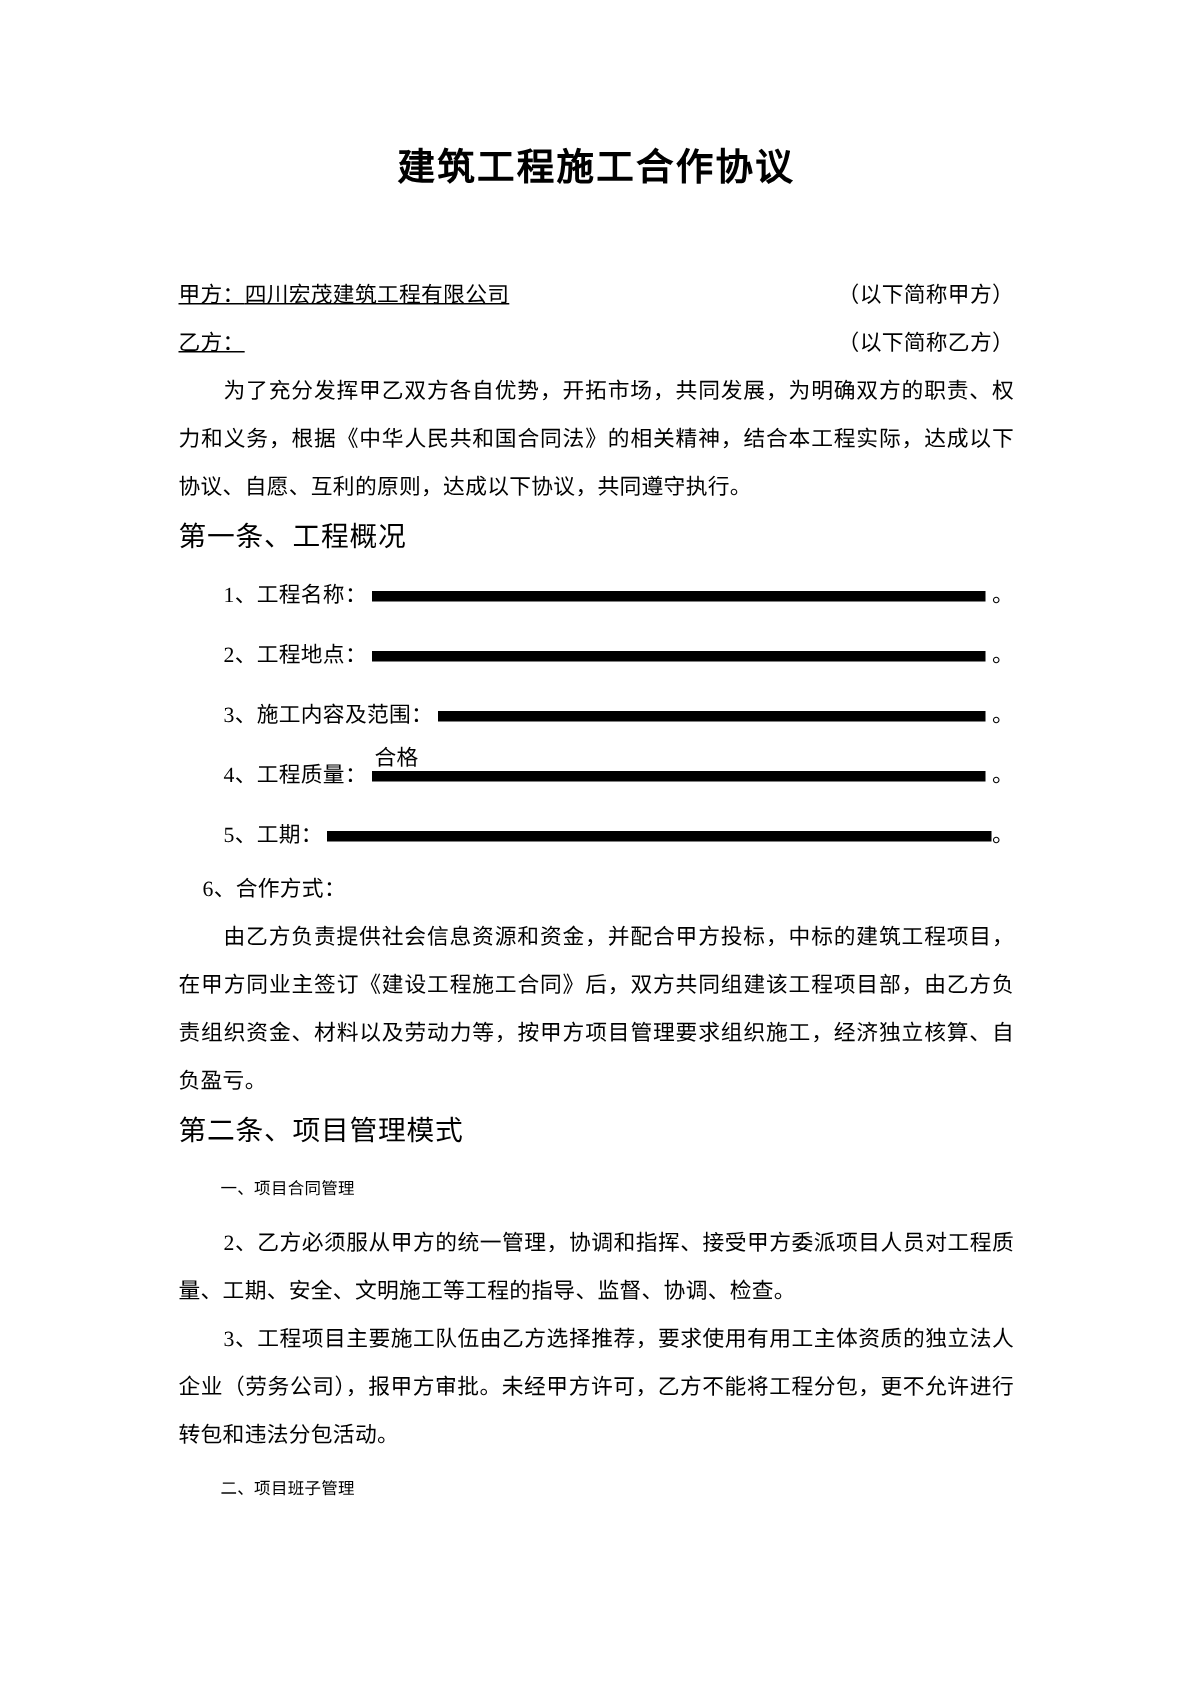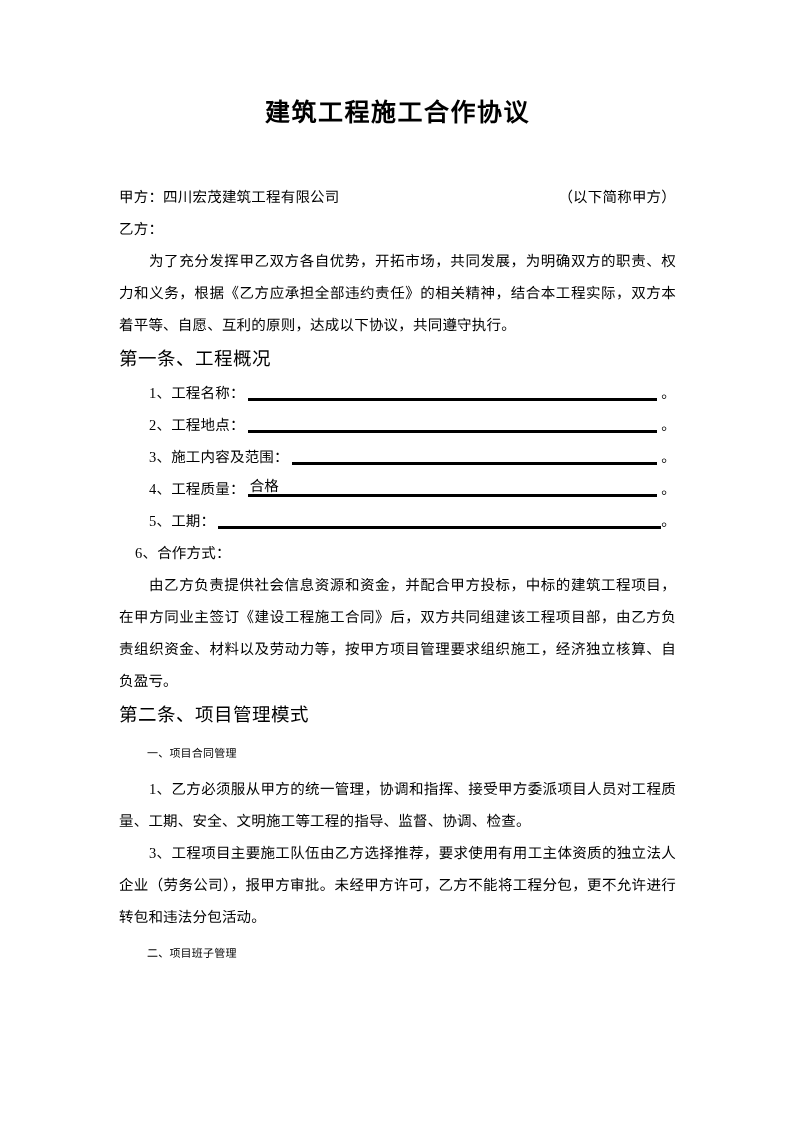--- a/index.html
+++ b/index.html
@@ -47,21 +47,21 @@
   .spacer-after-title { height: 53px; }
   
   .party-row {
     display: flex;
     align-items: baseline;
     justify-content: space-between;
     font-size: 14.5px;
     line-height: 32px;
     letter-spacing: 0.2px;
   }
-  .party-left { white-space: pre; }
+  .party-left { white-space: pre; text-decoration: underline; }
   .party-right { white-space: pre; }
   
   .section-heading {
     font-size: 18.5px;
     line-height: 36px;
     margin: 0;
     letter-spacing: 0.5px;
     font-weight: normal;
   }
   .sub-heading {
@@ -78,23 +78,23 @@
     font-size: 14.5px;
     line-height: 32px;
     padding-left: 30px;
     letter-spacing: 0.2px;
     white-space: nowrap;
   }
   .fill-label { white-space: pre; }
   .fill-rule {
     flex: 1 1 auto;
     position: relative;
-    border-bottom: 3px solid #000000;
+    border-bottom: 7px solid #000000;
     height: 17px;
-    margin: 0 0 4px 3px;
+    margin: 0 0 16px 3px;
     min-width: 10px;
     text-decoration: underline;
   }
   .fill-rule .fill-value {
     position: absolute;
     left: 2px;
     bottom: -1px;
     font-size: 14.5px;
     line-height: 17px;
     white-space: pre;
@@ -115,23 +115,24 @@
 
   <div class="spacer-after-title"></div>
 
   <div class="party-row">
     <span class="party-left"><span>甲方：</span><span>四川宏茂建筑工程有限公司</span></span>
     <span class="party-right">（以下简称甲方）</span>
   </div>
 
   <div class="party-row">
     <span class="party-left"><span>乙方：</span><span></span></span>
+    <span class="party-right">（以下简称乙方）</span>
   </div>
 
-  <p class="para indent-2">为了充分发挥甲乙双方各自优势，开拓市场，共同发展，为明确双方的职责、权力和义务，根据《乙方应承担全部违约责任》的相关精神，结合本工程实际，双方本着平等、自愿、互利的原则，达成以下协议，共同遵守执行。</p>
+  <p class="para indent-2">为了充分发挥甲乙双方各自优势，开拓市场，共同发展，为明确双方的职责、权力和义务，根据《中华人民共和国合同法》的相关精神，结合本工程实际，达成以下协议、自愿、互利的原则，达成以下协议，共同遵守执行。</p>
 
   <h2 class="section-heading">第一条、工程概况</h2>
 
   <div class="fill-item">
     <span class="fill-label">1、工程名称：</span>
     <span class="fill-rule">
       <span class="fill-value"></span>
     </span>
     <span class="fill-tail">。</span>
   </div>
@@ -169,20 +170,20 @@
   </div>
 
   <p class="para indent-1">6、合作方式：</p>
 
   <p class="para indent-2">由乙方负责提供社会信息资源和资金，并配合甲方投标，中标的建筑工程项目，在甲方同业主签订《建设工程施工合同》后，双方共同组建该工程项目部，由乙方负责组织资金、材料以及劳动力等，按甲方项目管理要求组织施工，经济独立核算、自负盈亏。</p>
 
   <h2 class="section-heading">第二条、项目管理模式</h2>
 
   <p class="sub-heading">一、项目合同管理</p>
 
-  <p class="para indent-2">1、乙方必须服从甲方的统一管理，协调和指挥、接受甲方委派项目人员对工程质量、工期、安全、文明施工等工程的指导、监督、协调、检查。</p>
+  <p class="para indent-2">2、乙方必须服从甲方的统一管理，协调和指挥、接受甲方委派项目人员对工程质量、工期、安全、文明施工等工程的指导、监督、协调、检查。</p>
 
 
   <p class="para indent-2">3、工程项目主要施工队伍由乙方选择推荐，要求使用有用工主体资质的独立法人企业（劳务公司），报甲方审批。未经甲方许可，乙方不能将工程分包，更不允许进行转包和违法分包活动。</p>
 
   <p class="sub-heading">二、项目班子管理</p>
 
 </div>
 
 </body></html>

